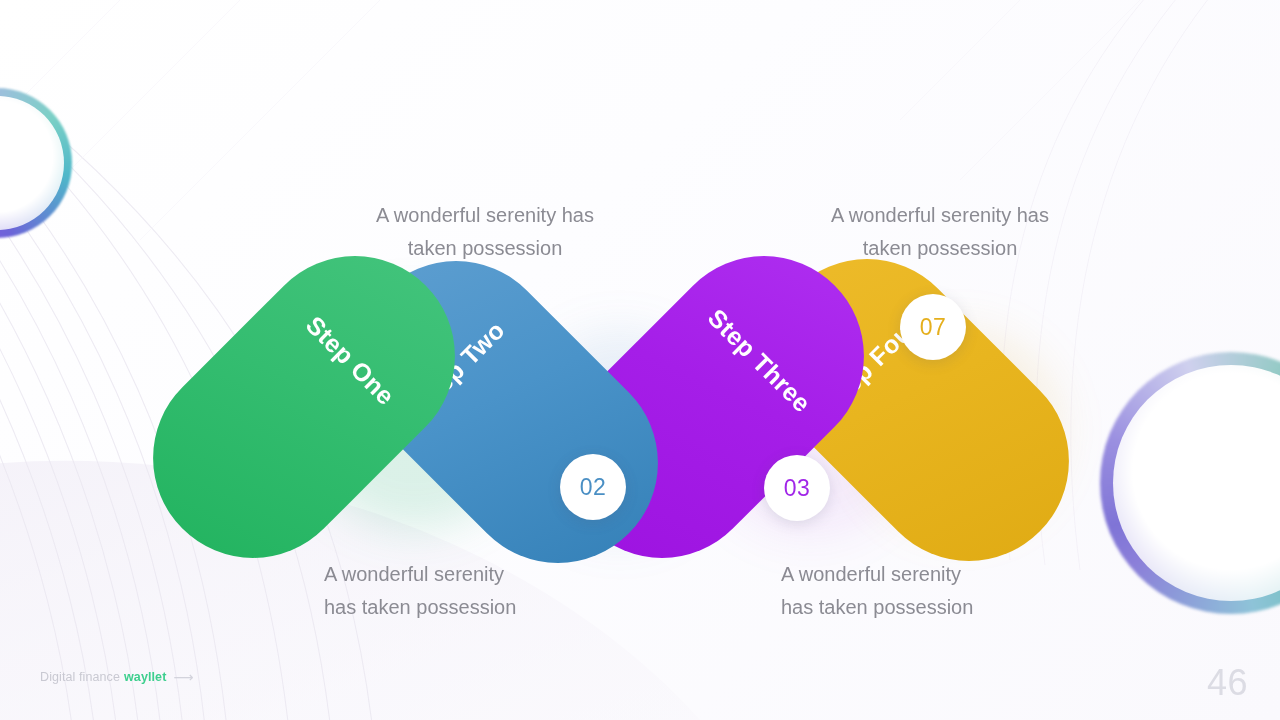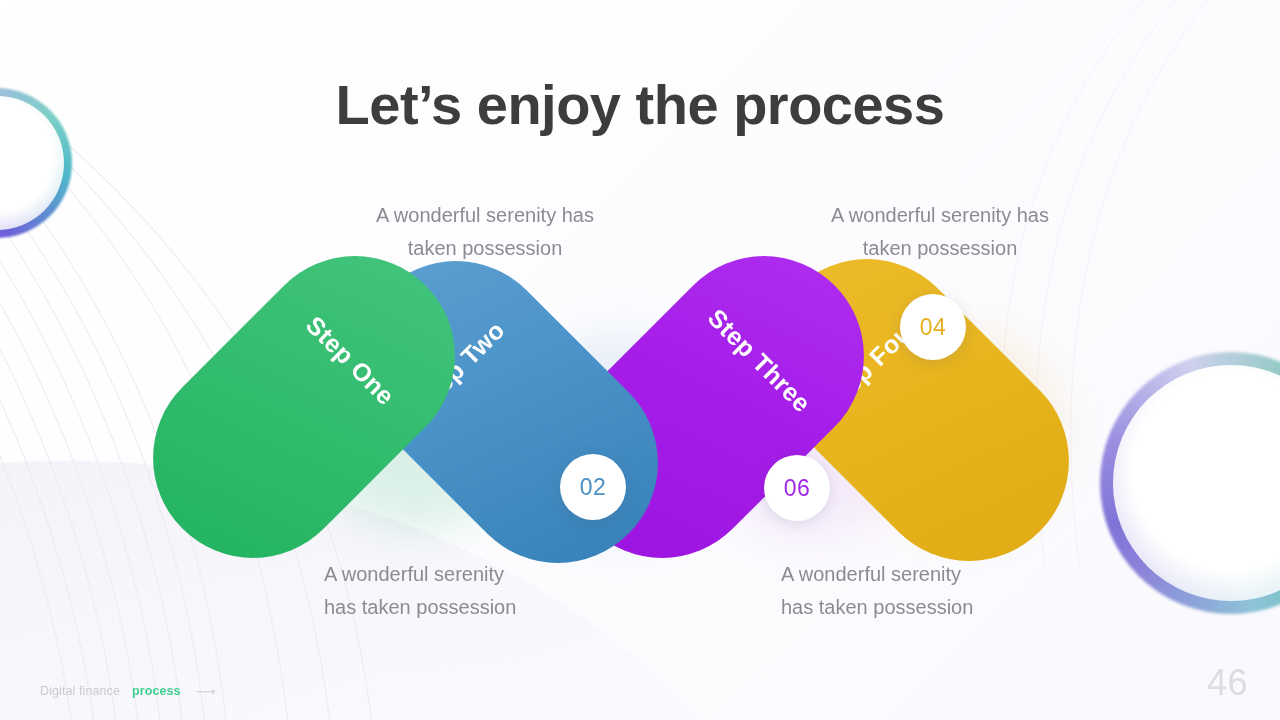--- a/index.html
+++ b/index.html
@@ -127,22 +127,22 @@
     box-shadow:0 3px 14px rgba(80,80,110,0.16);
     z-index:8;
   }
   #num-1 { left:355px; top:455px; color:#2eb768; }
   #num-2 { left:560px; top:454px; color:#4a8fc4; }
   #num-3 { left:764px; top:455px; color:#a126e8; }
   #num-4 { left:900px; top:294px; color:#e5af1d; }
 
   
   #footer {
-    position:absolute; left:40px; bottom:22px;
-    display:flex; align-items:center; gap:12px;
+    position:absolute; left:40px; bottom:36px;
+    display:flex; align-items:center; gap:4px;
     font-size:12.5px;
     text-align:center;
   }
   #footer-pre { color:#c9c9d2; letter-spacing:0.1px; }
   #footer-brand { color:#3ecf8e; font-weight:bold; letter-spacing:0.1px; }
   #footer-arrow {
     color:#d3d3dc; font-size:14px; margin-left:3px; line-height:1;
   }
   #page-number {
     position:absolute; right:32px; bottom:16px;
@@ -191,21 +191,20 @@
 
   <div class="bubble" id="bubble-left">
     <div class="ring"></div>
     <div class="core"></div>
   </div>
   <div class="bubble" id="bubble-right">
     <div class="ring"></div>
     <div class="core"></div>
   </div>
 
-  <h1 id="title">Let’s enjoy the process</h1>
 
   <div class="caption center" id="caption-top-1">A wonderful serenity has
 taken possession</div>
   <div class="caption center" id="caption-top-2">A wonderful serenity has
 taken possession</div>
   <div class="caption left" id="caption-bot-1">A wonderful serenity
 has taken possession</div>
   <div class="caption left" id="caption-bot-2">A wonderful serenity
 has taken possession</div>
 
@@ -223,24 +222,24 @@
       <div class="seg-label">Step Three</div>
     </div>
     <div class="seg" id="seg-2">
       <div class="seg-label">Step Two</div>
     </div>
     <div class="seg" id="seg-1">
       <div class="seg-label">Step One</div>
     </div>
 
     <div class="num-circle" id="num-2">02</div>
-    <div class="num-circle" id="num-3">06</div>
-    <div class="num-circle" id="num-4">04</div>
+    <div class="num-circle" id="num-3">03</div>
+    <div class="num-circle" id="num-4">07</div>
   </div>
 
   <div id="footer">
     <span id="footer-pre">Digital finance</span>
-    <span id="footer-brand">process</span>
+    <span id="footer-brand">wayllet</span>
     <span id="footer-arrow">⟶</span>
   </div>
 
   <div id="page-number">46</div>
 </div>
 
 </body></html>

